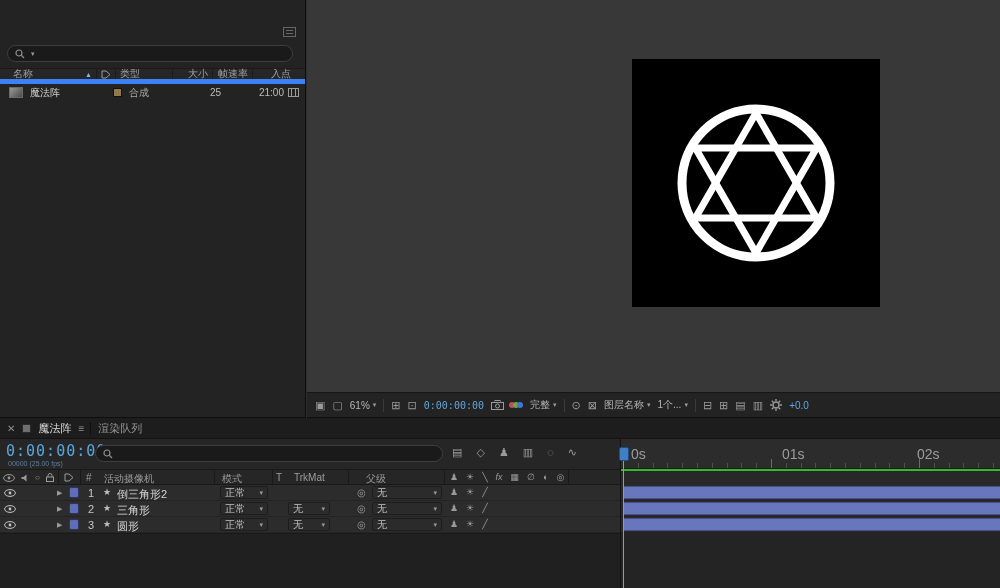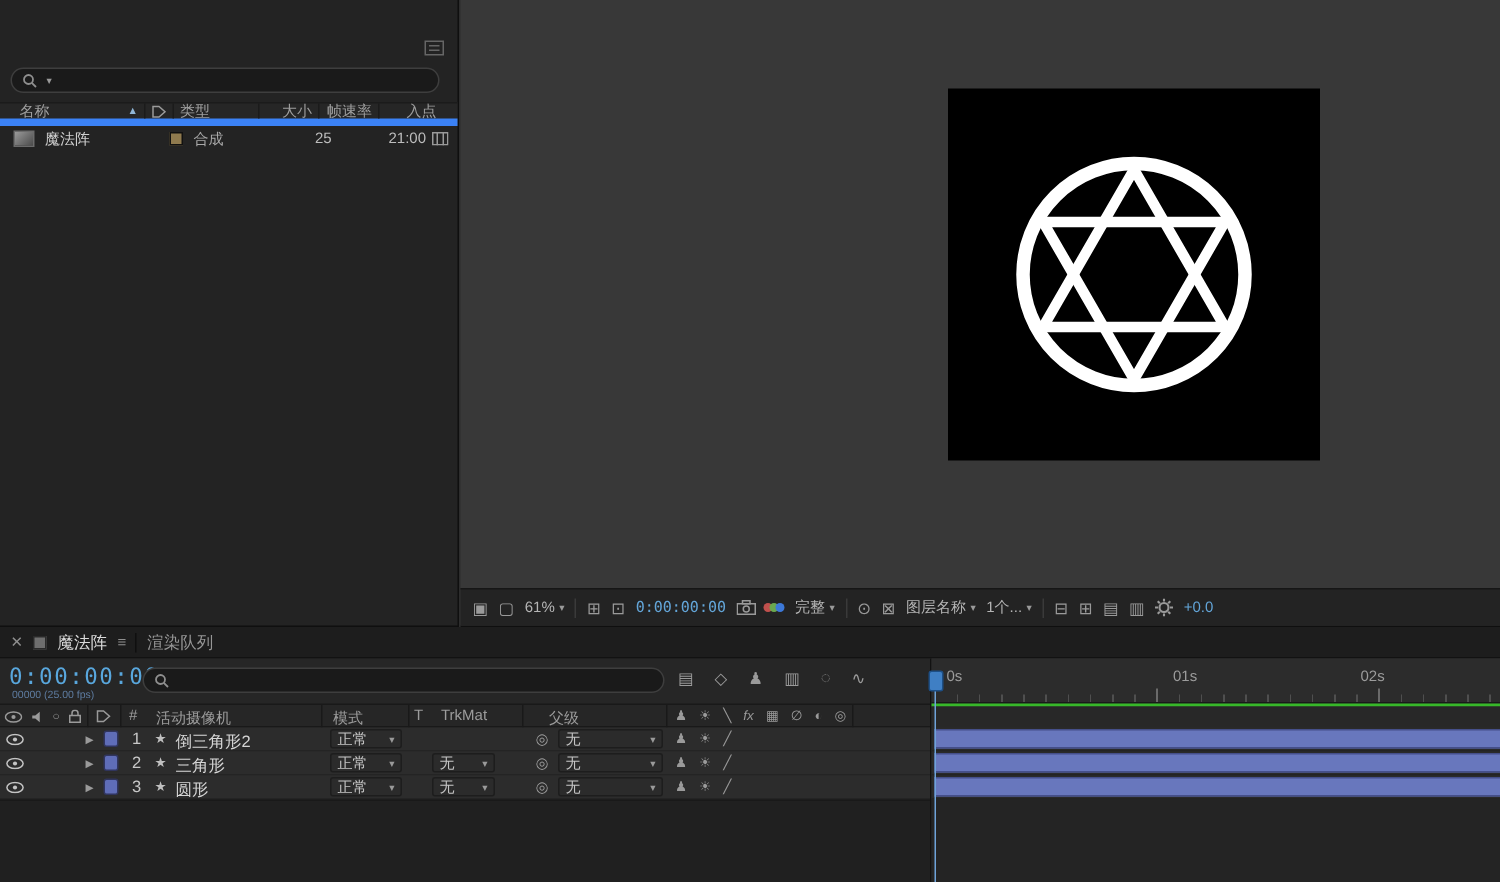--- a/index.html
+++ b/index.html
@@ -80,21 +80,21 @@
 .dd-trk{left:288px;width:42px}
 .pick{left:357px;top:2px;color:#9a9a9a;font-size:10px;cursor:pointer}
 .dd-parent{left:372px;width:70px}
 .rowsw{left:450px;top:2px;display:flex;gap:8px;font-size:9px;color:#9a9a9a}
 .rowsw span{cursor:pointer}
 .tl-left-empty{position:absolute;left:0;top:94px;width:620px;height:55px;background:#202020;border-top:1px solid #191919}
 .tl-right{position:absolute;left:620px;top:21px;width:380px;height:149px;background:#282828;border-left:1px solid #121212}
 .ruler{position:absolute;left:0;top:0;width:380px;height:30px;background:#2c2c2c;border-bottom:1px solid #191919;cursor:pointer}
 .ticks-minor{position:absolute;left:2px;right:0;bottom:0;height:5px;background:repeating-linear-gradient(90deg,#4f4f4f 0 1px,transparent 1px 14.8px)}
 .ticks-major{position:absolute;left:2px;right:0;bottom:0;height:9px;background:repeating-linear-gradient(90deg,#6a6a6a 0 1px,transparent 1px 148px)}
-.rl{position:absolute;top:7px;font-size:10px;color:#9c9c9c}
+.rl{position:absolute;top:7px;font-size:14px;color:#9c9c9c}
 .cached{position:absolute;left:0;top:30px;width:380px;height:2px;background:#37b829}
 .right-header{position:absolute;left:0;top:32px;width:380px;height:14px;background:#282828}
 .trk{position:absolute;left:0;width:380px;height:16px;background:#2a2a2a;border-bottom:1px solid #232323}
 .bar{position:absolute;left:2px;right:0;top:1px;height:13px;background:#6877bd;border:1px solid #454f8a;border-right:none;cursor:pointer}
 .tl-right-empty{position:absolute;left:0;top:94px;width:380px;height:55px;background:#242424}
 .cti-line{position:absolute;left:2px;top:10px;width:1px;height:139px;background:#6fa3d9;z-index:6}
 .cti-head{position:absolute;left:-2px;top:8px;width:10px;height:14px;background:#3f7fc4;border:1px solid #1d4f86;border-radius:2px;z-index:7;cursor:grab}
 </style>
 </head>
 <body>
@@ -391,21 +391,21 @@
       </span>
     </div>
 
     <div class="tl-left-empty"></div>
   </div>
 
   <div class="tl-right">
     <div class="ruler">
       <span class="rl" style="left:10px">0s</span>
       <span class="rl" style="left:161px">01s</span>
-      <span class="rl" style="left:286px">02s</span>
+      <span class="rl" style="left:296px">02s</span>
       <div class="ticks-minor"></div>
       <div class="ticks-major"></div>
     </div>
     <div class="cached"></div>
     <div class="right-header"></div>
 
     <div class="trk" style="top:46px">
       <div class="bar"></div>
     </div>
     <div class="trk" style="top:62px">

